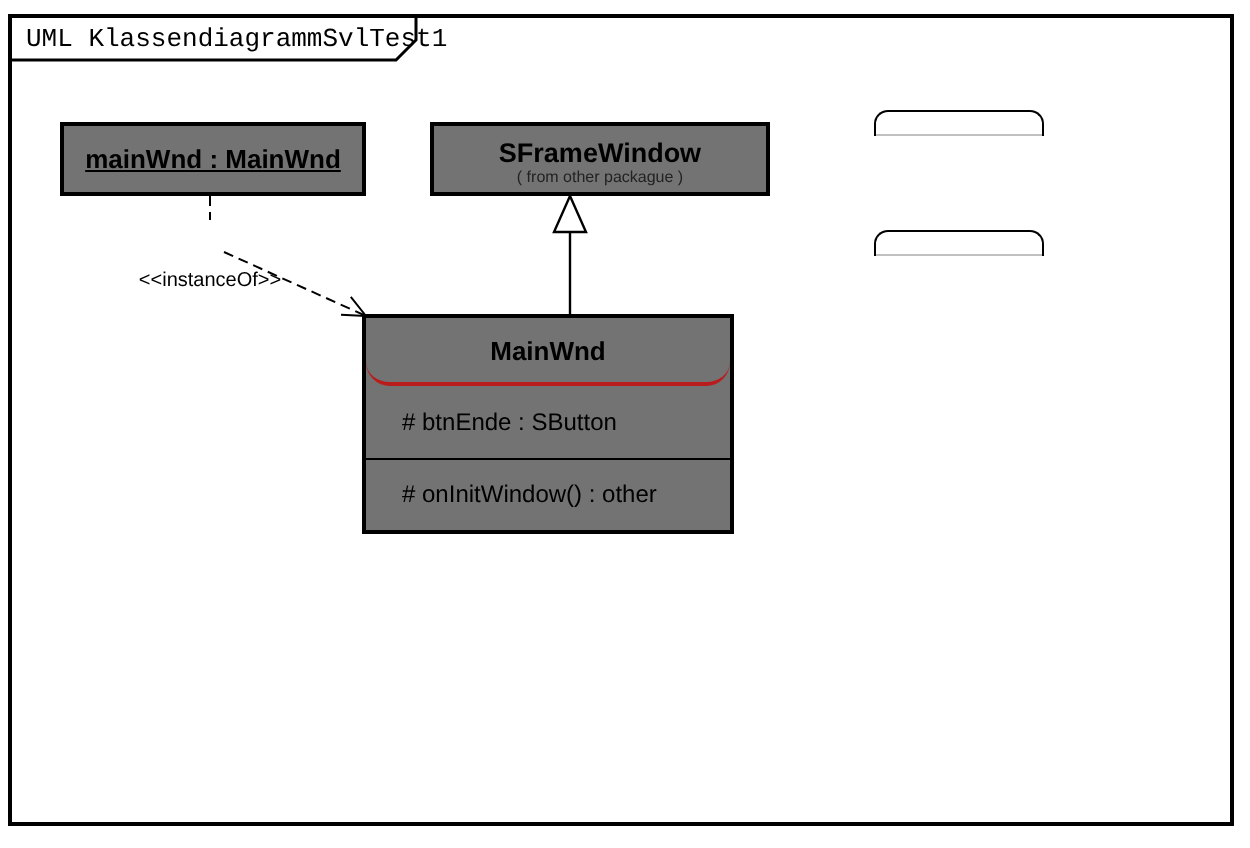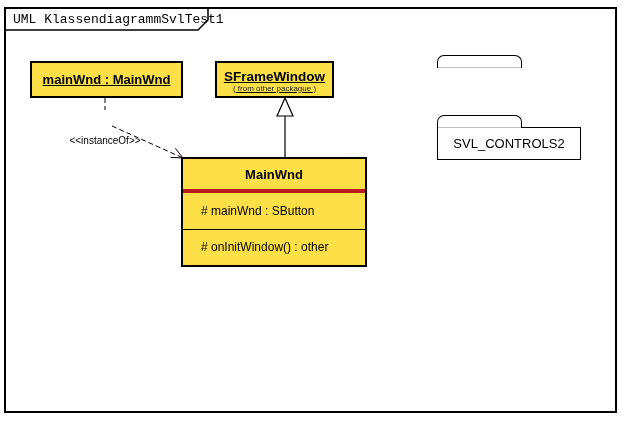--- a/index.html
+++ b/index.html
@@ -25,53 +25,52 @@
     left: 13px; top: 8px;
     width: 185px; height: 22px;
     display: flex; align-items: center;
     font-size: 13px;
     white-space: nowrap;
     font-family: Liberation Mono, monospace;
   }
 
   .uml-box {
     position: absolute;
-    background: #fde047;
+    background: #737373;
     border: 2px solid #000;
   }
 
   .object-box {
     left: 30px; top: 61px;
     width: 153px; height: 37px;
     display: flex; align-items: center; justify-content: center;
     font-weight: bold; font-size: 13px;
     text-decoration: underline;
   }
 
   .sframe-box {
     left: 215px; top: 61px;
-    width: 119px; height: 37px;
+    width: 170px; height: 37px;
     display: flex; flex-direction: column;
     align-items: center; justify-content: center;
     padding-top: 2px;
-    text-decoration: underline;
   }
   .sframe-name { font-weight: bold; font-size: 13.5px; line-height: 15px; }
   .sframe-origin { font-size: 8px; line-height: 9px; color: #222; }
 
   .class-box {
     left: 181px; top: 157px;
     width: 186px; height: 110px;
     display: flex; flex-direction: column;
   }
   .class-title {
     height: 34px;
-    border-bottom: 4px solid #b91c1c;
+    border-bottom: 2px solid #b91c1c;
     display: flex; align-items: center; justify-content: center;
-    font-weight: bold; font-size: 13px;
+    font-weight: bold; font-size: 13px; border-radius: 12px;
   }
   .class-members {
     flex: 1;
     display: flex; align-items: center;
     padding-left: 18px;
     font-size: 12px;
   }
   .class-attrs { border-bottom: 1px solid #000; }
 
   .pkg-tab {
@@ -140,31 +139,28 @@
   </div>
 
   <div class="uml-box sframe-box">
     <div class="sframe-name">SFrameWindow</div>
     <div class="sframe-origin">( from other packague )</div>
   </div>
 
   <div class="uml-box class-box">
     <div class="class-title">MainWnd</div>
     <div class="class-members class-attrs">
-      <span># mainWnd : SButton</span>
+      <span># btnEnde : SButton</span>
     </div>
     <div class="class-members">
       <span># onInitWindow() : other</span>
     </div>
   </div>
 
   <div class="pkg-tab" style="left:437px; top:55px;"></div>
   <div class="pkg-tab-innerline" style="top: 67px; background: rgb(192, 192, 192);"></div>
 
   <div class="pkg-tab" style="left:437px; top:115px;"></div>
   <div class="pkg-tab-innerline" style="top: 127px; background: rgb(192, 192, 192);"></div>
-  <div class="pkg-body" style="top:127px; height:33px;">
-    <span>SVL_CONTROLS2</span>
-  </div>
 
   <div class="instanceof-label">&lt;&lt;instanceOf&gt;&gt;</div>
 
 </div>
 
 </body></html>

